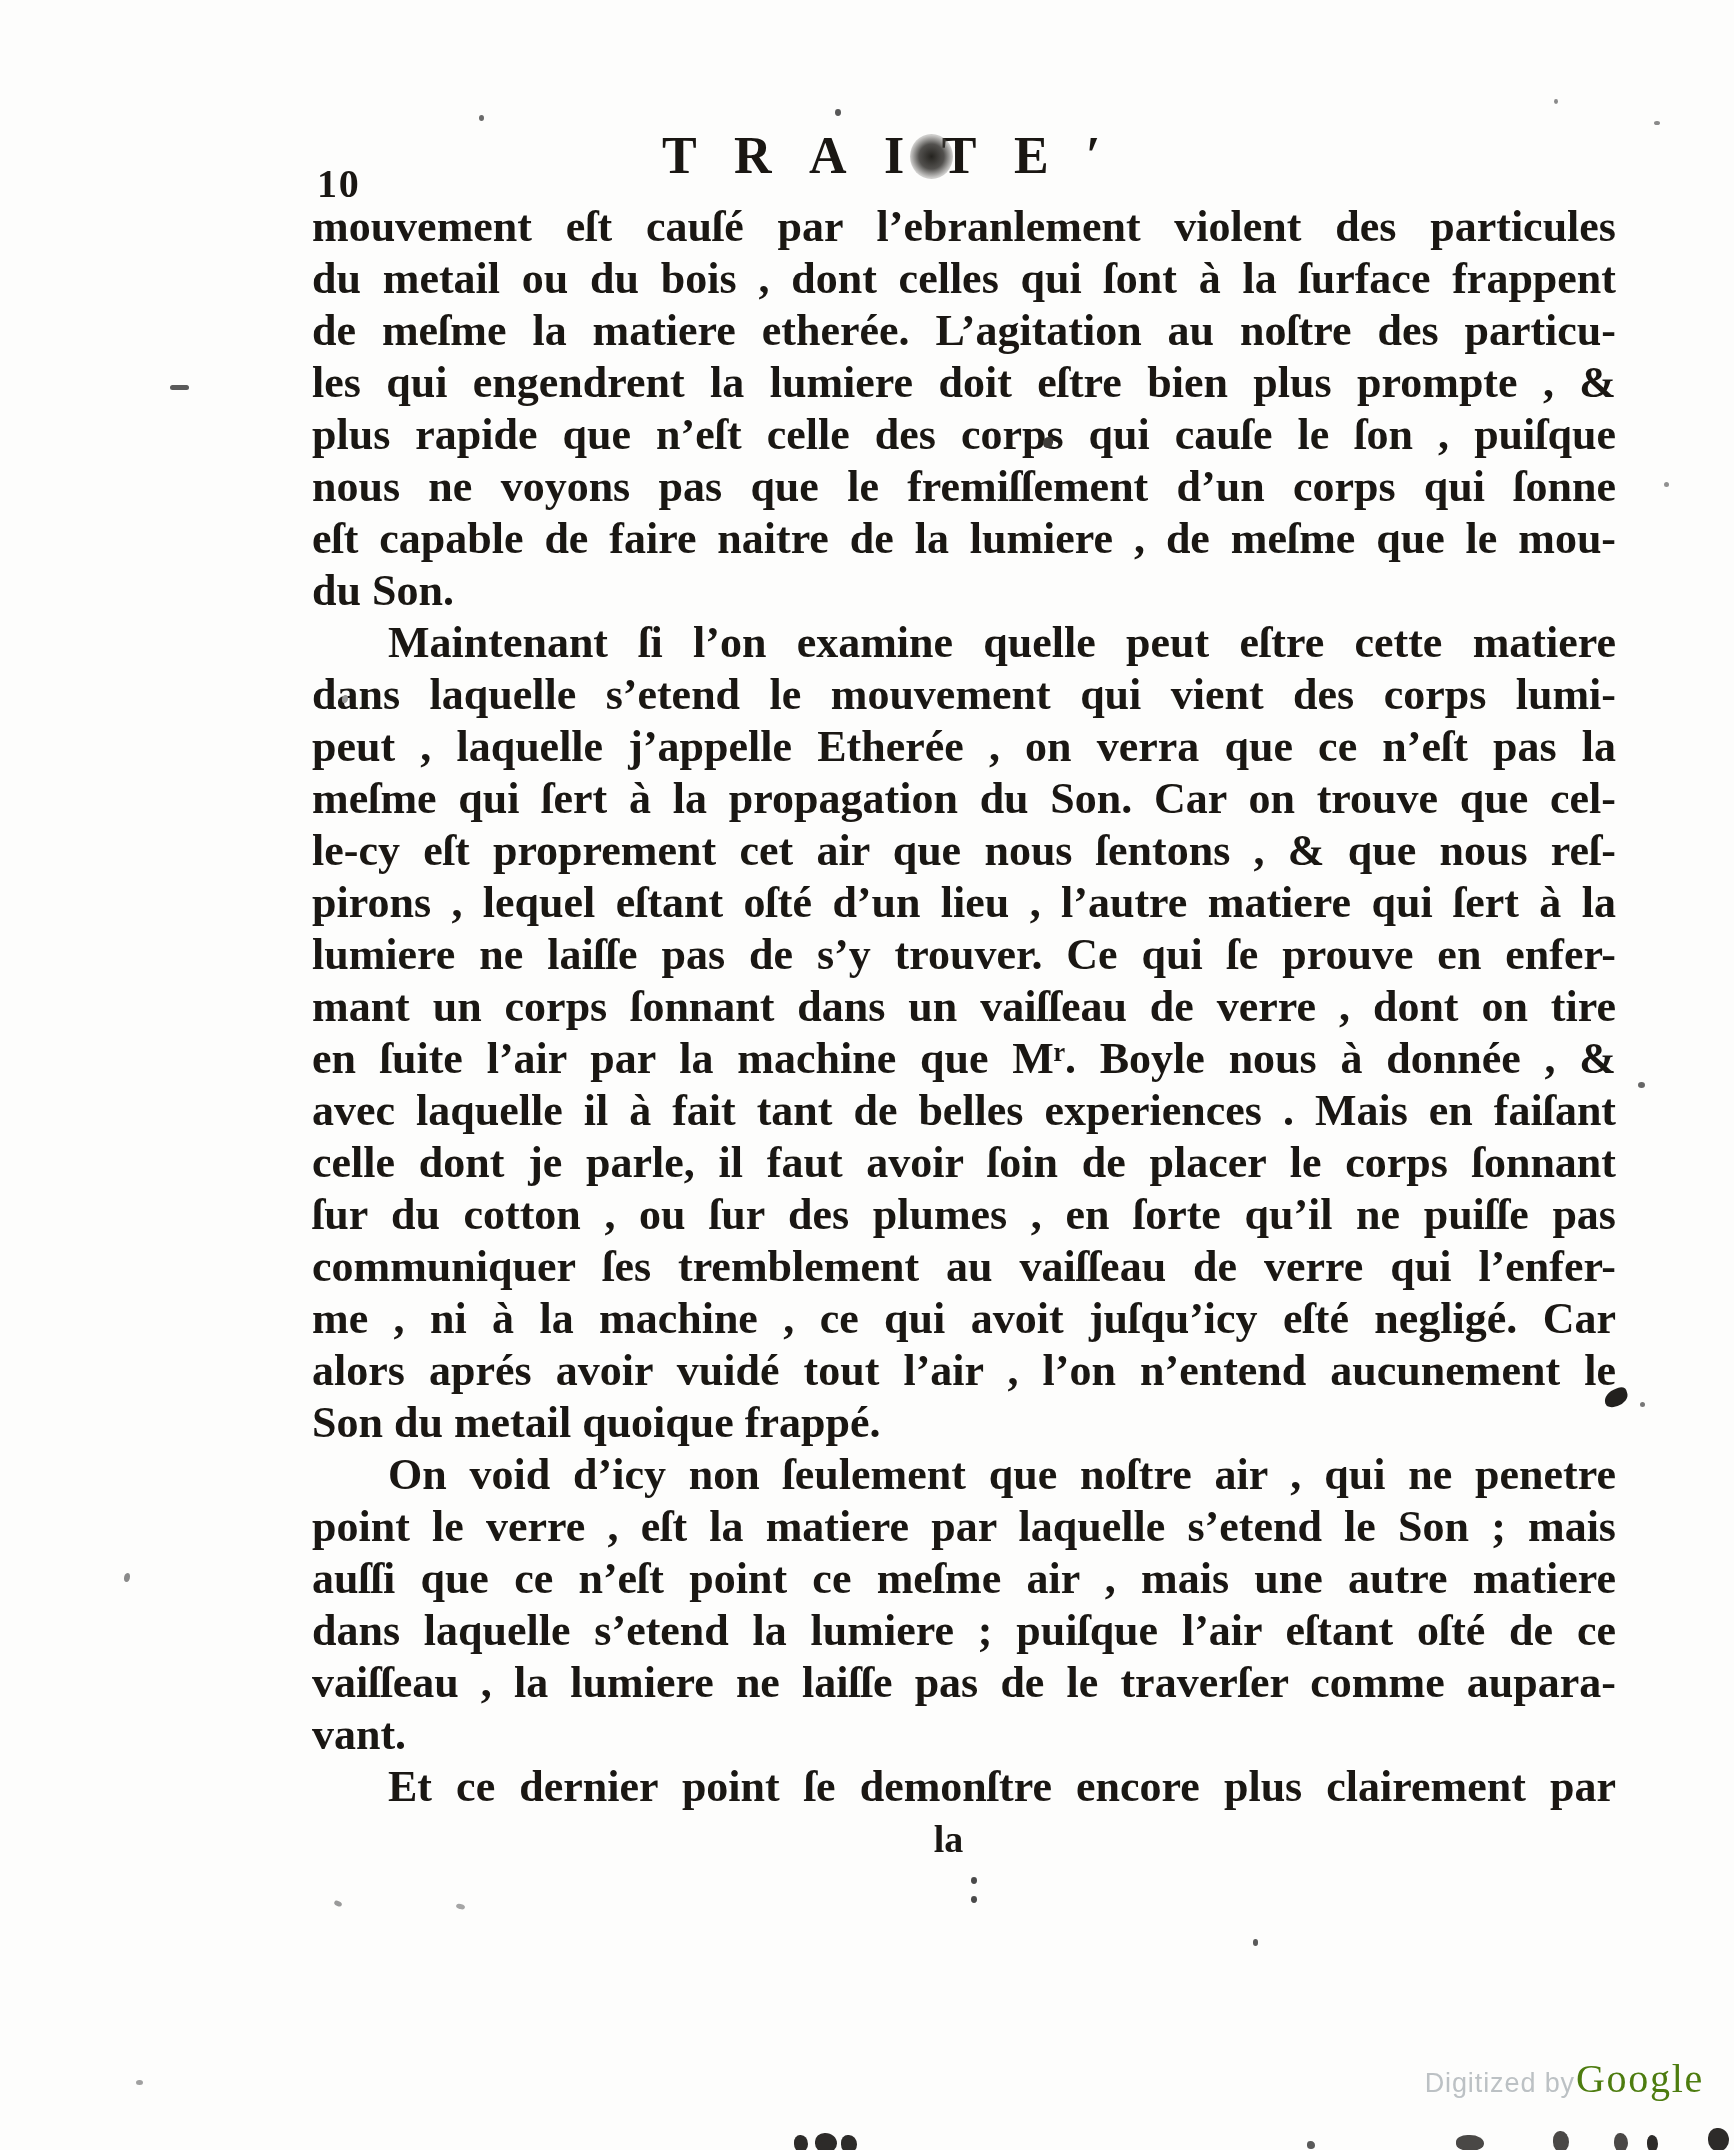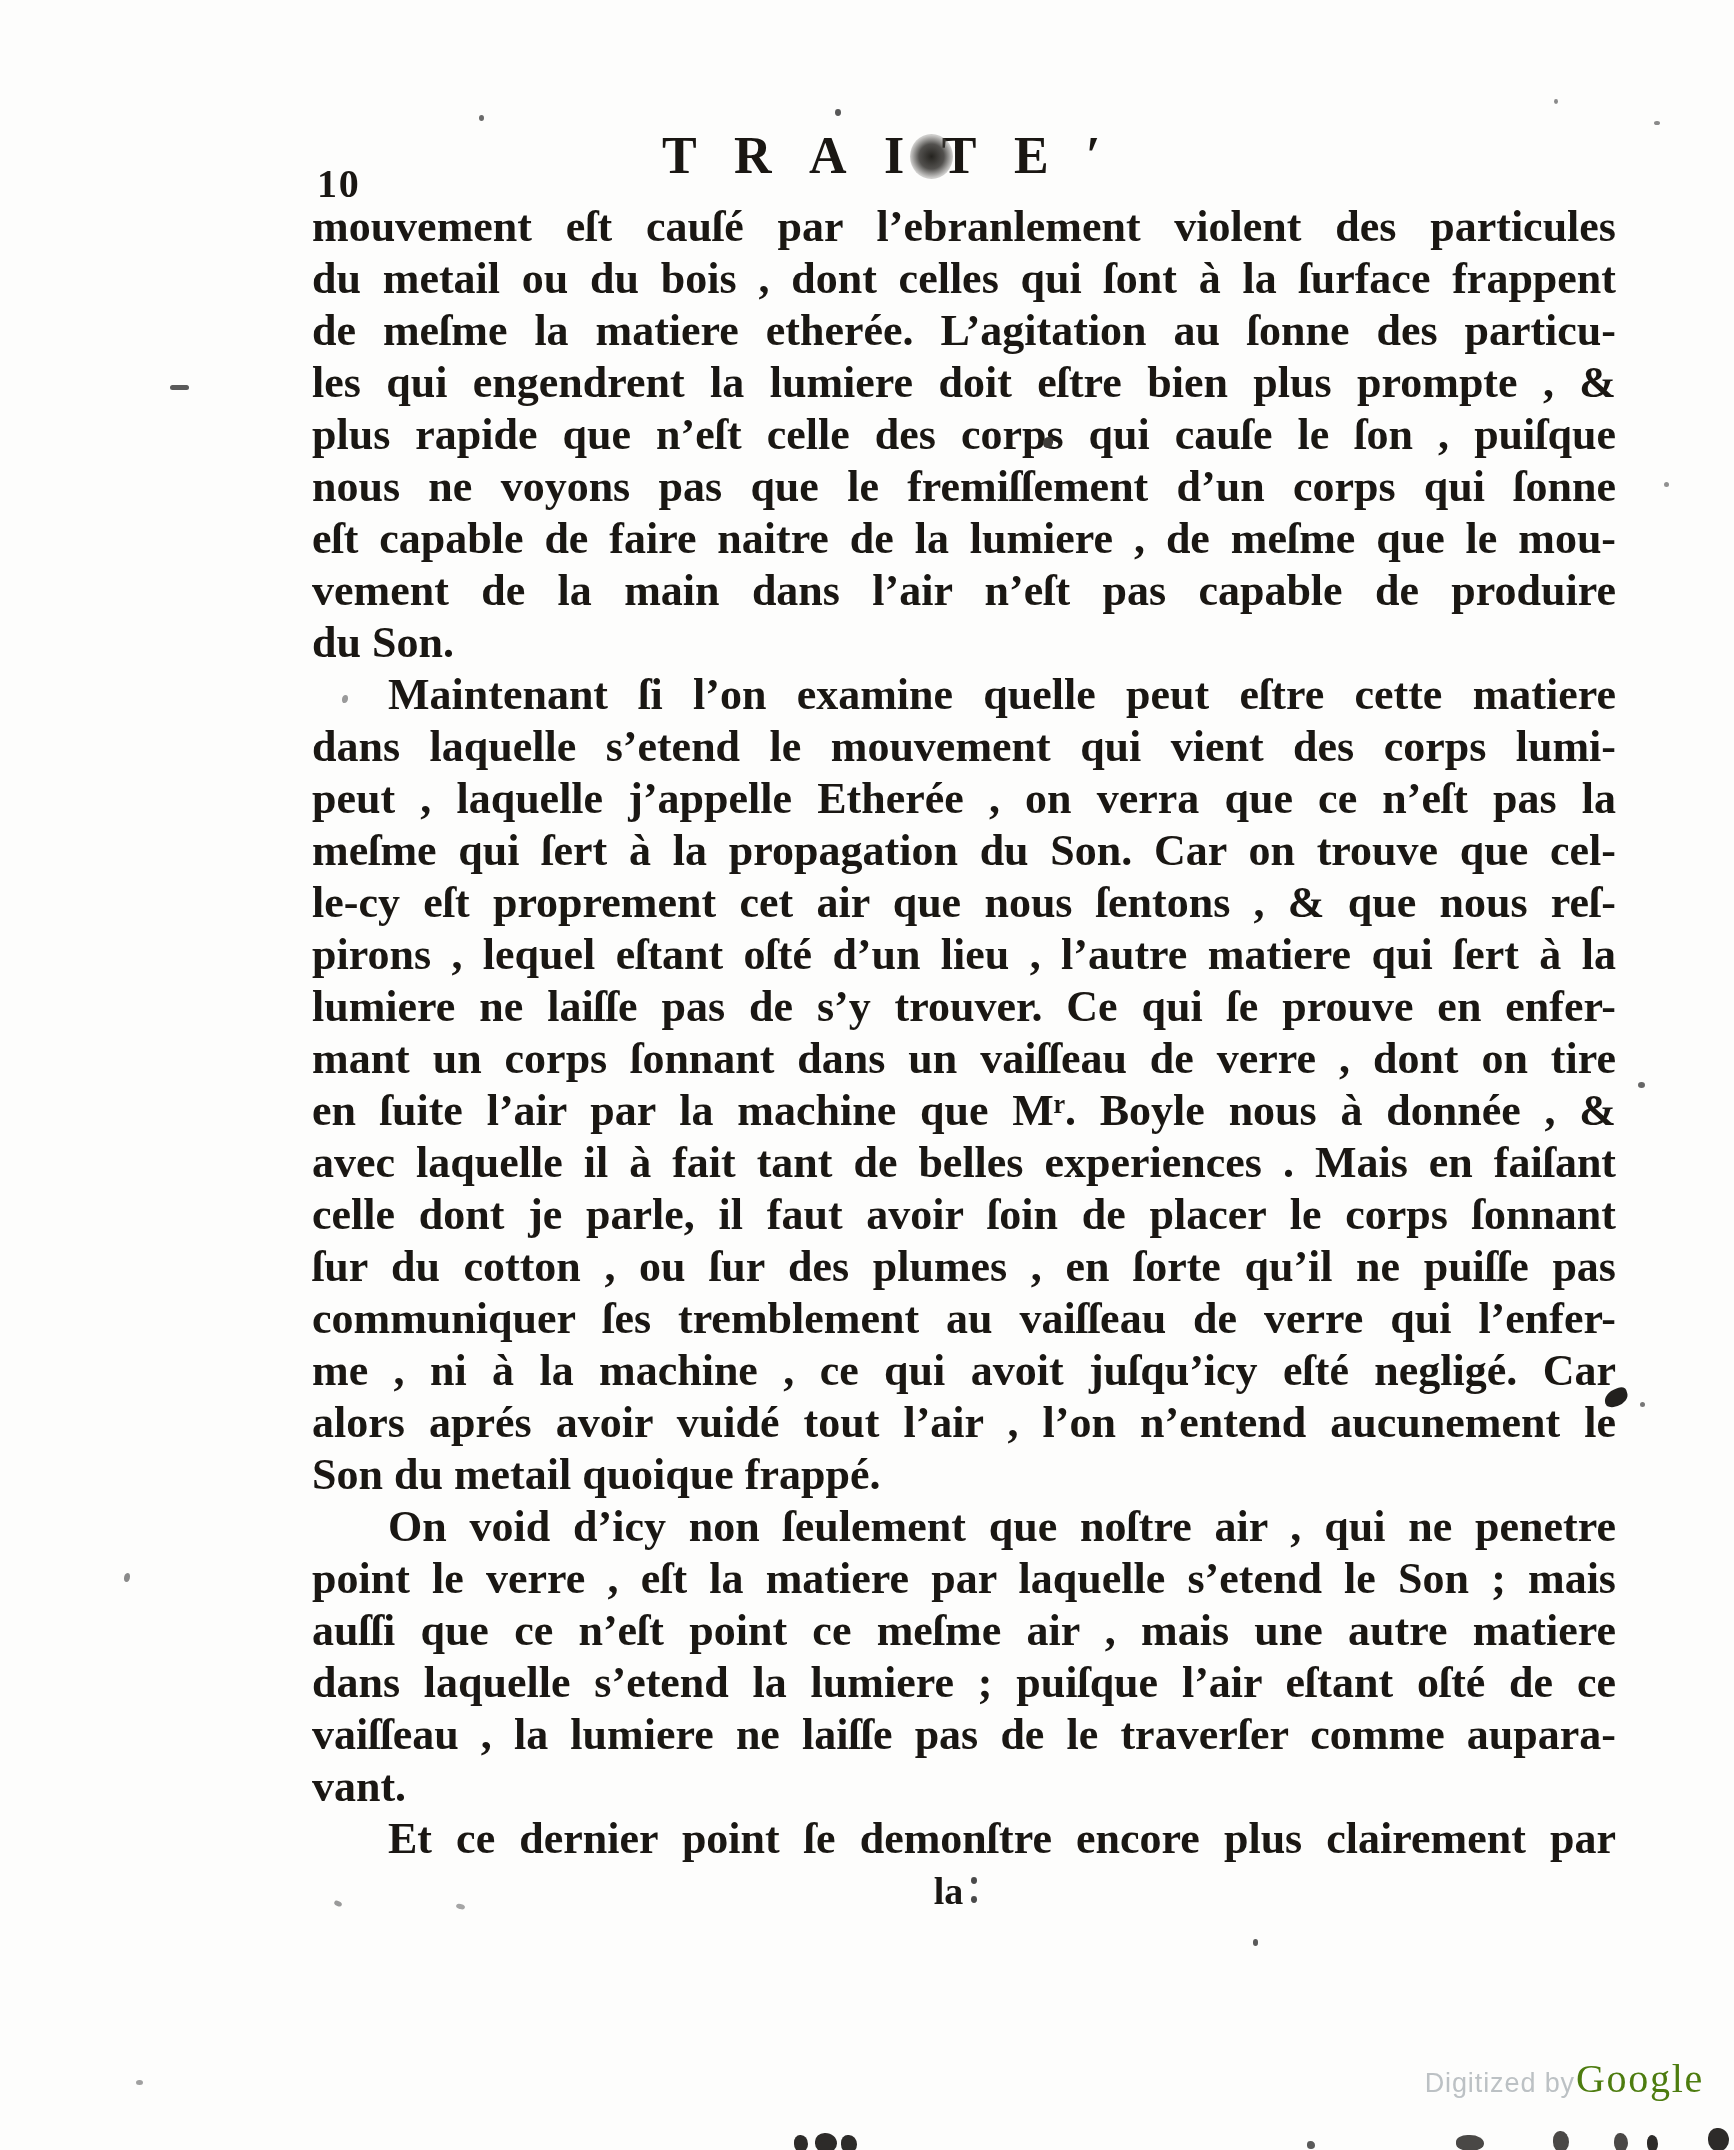--- a/index.html
+++ b/index.html
@@ -66,26 +66,25 @@
 
 <div class="page">
 
   <div class="page-number">10</div>
   <div class="running-title">TRAITE′</div>
   <span class="ink-blot"></span>
 
   <div class="textblock">
     <div class="line">mouvement eſt cauſé par l’ebranlement violent des particules</div>
     <div class="line">du metail ou du bois , dont celles qui ſont à la ſurface frappent</div>
-    <div class="line">de meſme la matiere etherée.  L’agitation au ſonne des particu-</div>
+    <div class="line">de meſme la matiere etherée.  L’agitation au noſtre des particu-</div>
     <div class="line">les qui engendrent la lumiere doit eſtre bien plus prompte , &amp;</div>
     <div class="line">plus rapide que n’eſt celle des corps qui cauſe le ſon , puiſque</div>
     <div class="line">nous ne voyons pas que le fremiſſement d’un corps qui ſonne</div>
     <div class="line">eſt capable de faire naitre de la lumiere , de meſme que le mou-</div>
-    <div class="line">vement de la main dans l’air n’eſt pas capable de produire</div>
     <div class="line para-end">du Son.</div>
     <div class="line para-start">Maintenant ſi l’on examine quelle peut eſtre cette matiere</div>
     <div class="line">dans laquelle s’etend le mouvement qui vient des corps lumi-</div>
     <div class="line">peut , laquelle j’appelle Etherée , on verra que ce n’eſt pas la</div>
     <div class="line">meſme qui ſert à la propagation du Son.  Car on trouve que cel-</div>
     <div class="line">le-cy eſt proprement cet air que nous ſentons , &amp; que nous reſ-</div>
     <div class="line">pirons , lequel eſtant oſté d’un lieu , l’autre matiere qui ſert à la</div>
     <div class="line">lumiere ne laiſſe pas de s’y trouver.  Ce qui ſe prouve en enfer-</div>
     <div class="line">mant un corps ſonnant dans un vaiſſeau de verre , dont on tire</div>
     <div class="line">en ſuite l’air par la machine que Mʳ. Boyle nous à donnée , &amp;</div>

